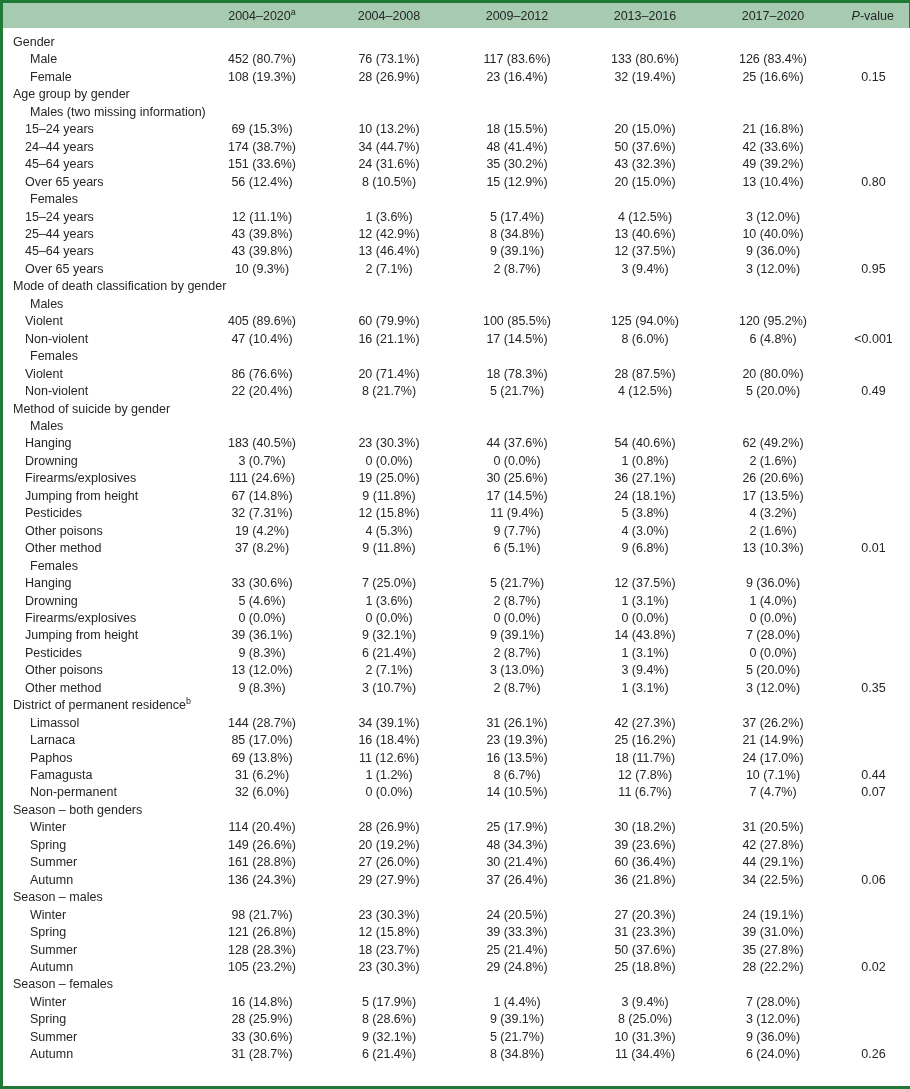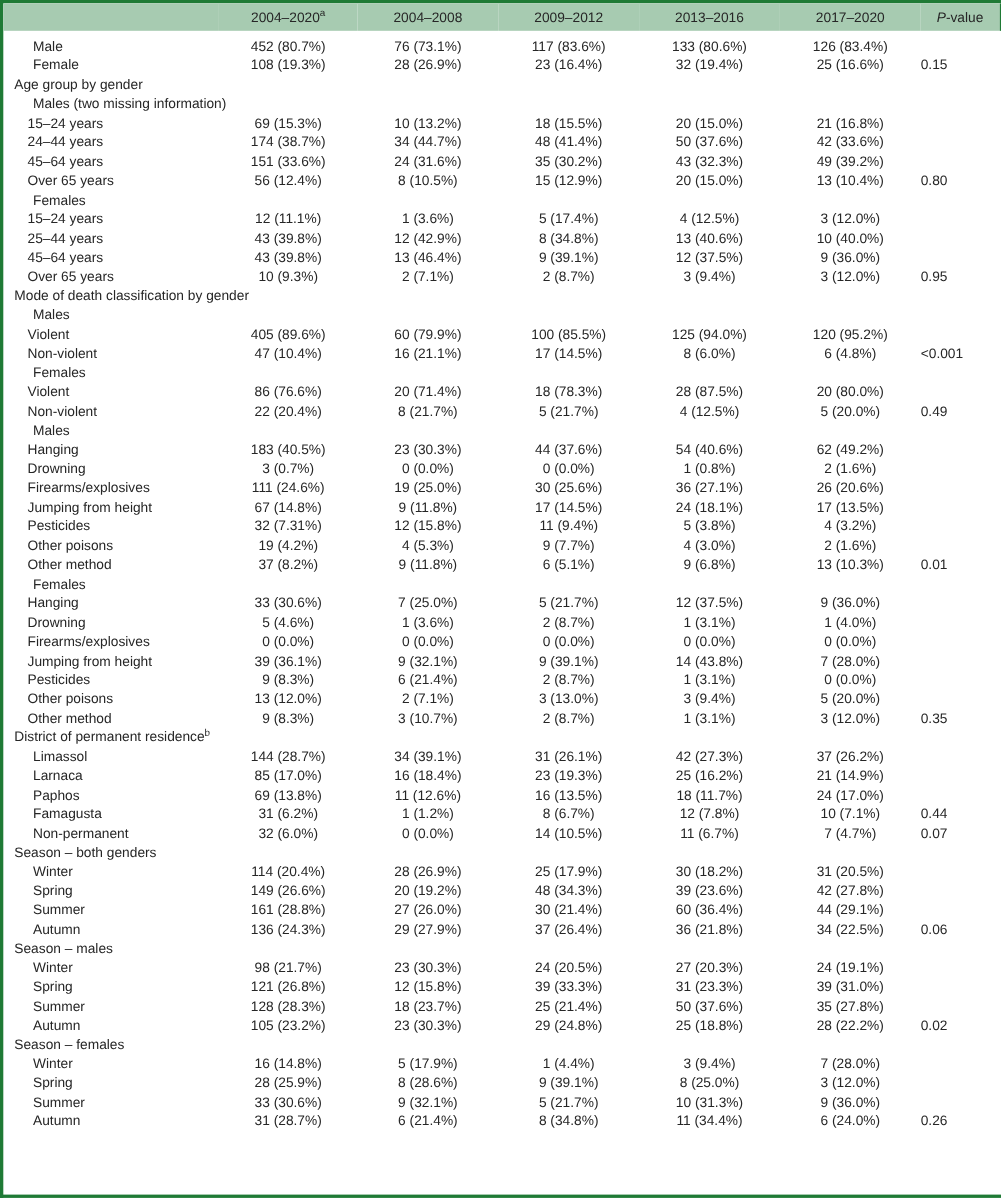--- a/index.html
+++ b/index.html
@@ -45,21 +45,21 @@
     height: 17.45px;
     padding: 0;
     white-space: nowrap;
     vertical-align: middle;
   }
   tbody tr:first-child td { padding-top: 6px; }
   tbody tr:last-child td { padding-bottom: 5px; }
 
   td.label { text-align: left; }
   td.num   { text-align: center; }
-  td.pcol  { text-align: left; }
+  td.pcol  { text-align: center; }
 
   .indent-0 { padding-left: 10px; }
   .indent-1 { padding-left: 27px; }
   .indent-2 { padding-left: 22px; }
 
   sup {
     font-size: 9px;
     line-height: 0;
     vertical-align: super;
   }
@@ -85,20 +85,29 @@
         <th><span>2004–2020</span><sup>a</sup></th>
         <th><span>2004–2008</span></th>
         <th><span>2009–2012</span></th>
         <th><span>2013–2016</span></th>
         <th><span>2017–2020</span></th>
         <th class="pcol-h"><span class="italic">P</span><span>-value</span></th>
       </tr>
     </thead>
     <tbody>
         <tr>
+          <td class="label indent-0"><span>Gender</span></td>
+          <td class="num"></td>
+          <td class="num"></td>
+          <td class="num"></td>
+          <td class="num"></td>
+          <td class="num"></td>
+          <td class="pcol"></td>
+        </tr>
+        <tr>
           <td class="label indent-1"><span>Male</span></td>
           <td class="num">452 (80.7%)</td>
           <td class="num">76 (73.1%)</td>
           <td class="num">117 (83.6%)</td>
           <td class="num">133 (80.6%)</td>
           <td class="num">126 (83.4%)</td>
           <td class="pcol"></td>
         </tr>
         <tr>
           <td class="label indent-1"><span>Female</span></td>
@@ -265,20 +274,29 @@
         <tr>
           <td class="label indent-2"><span>Non-violent</span></td>
           <td class="num">22 (20.4%)</td>
           <td class="num">8 (21.7%)</td>
           <td class="num">5 (21.7%)</td>
           <td class="num">4 (12.5%)</td>
           <td class="num">5 (20.0%)</td>
           <td class="pcol">0.49</td>
         </tr>
         <tr>
+          <td class="label indent-0"><span>Method of suicide by gender</span></td>
+          <td class="num"></td>
+          <td class="num"></td>
+          <td class="num"></td>
+          <td class="num"></td>
+          <td class="num"></td>
+          <td class="pcol"></td>
+        </tr>
+        <tr>
           <td class="label indent-1"><span>Males</span></td>
           <td class="num"></td>
           <td class="num"></td>
           <td class="num"></td>
           <td class="num"></td>
           <td class="num"></td>
           <td class="pcol"></td>
         </tr>
         <tr>
           <td class="label indent-2"><span>Hanging</span></td>

